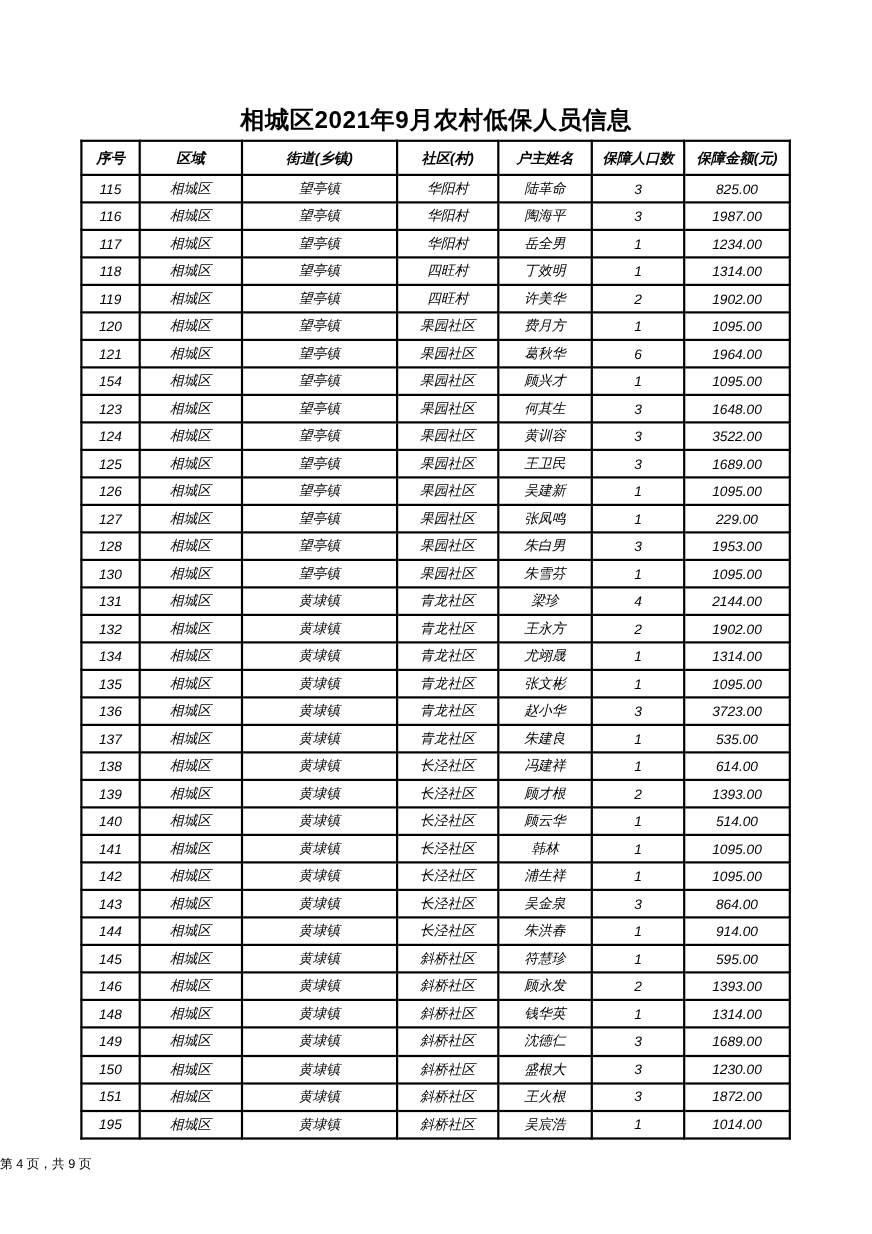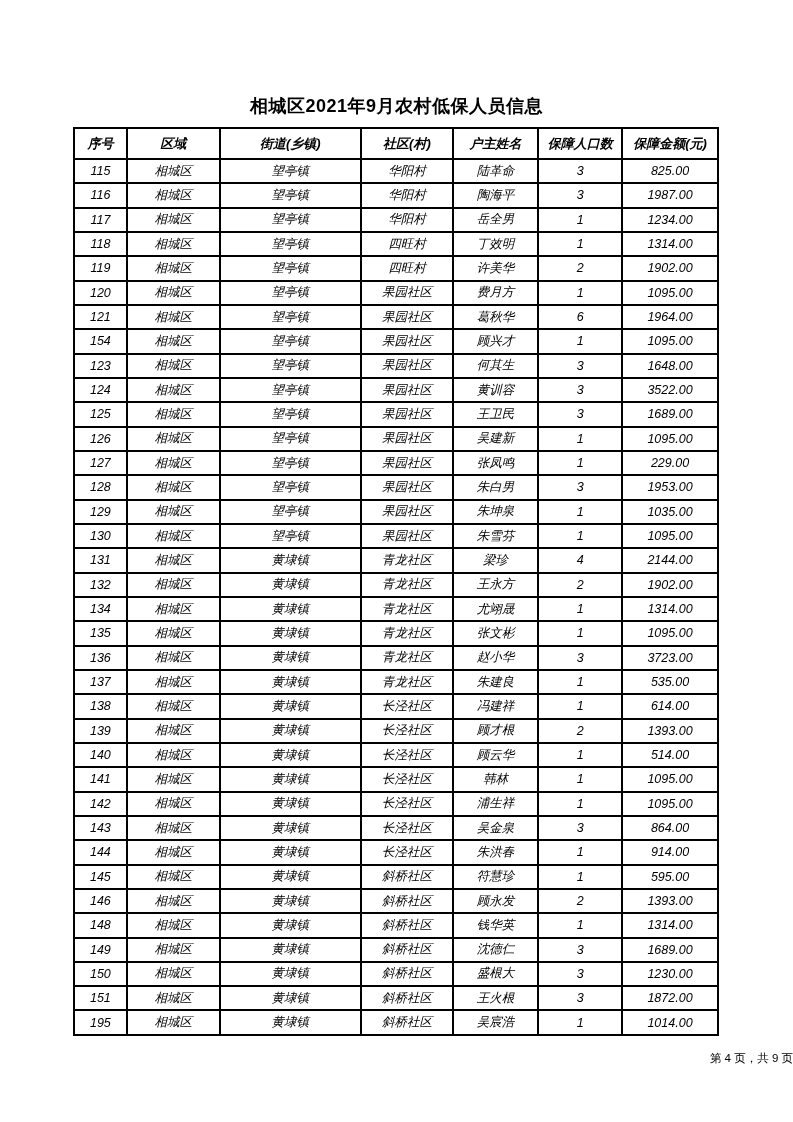--- a/index.html
+++ b/index.html
@@ -11,21 +11,21 @@
     font-family: "Liberation Sans", "DejaVu Sans", sans-serif;
     color: #000000;
     overflow: hidden;
   }
   .title {
     position: absolute;
     top: 94px;
     left: 0;
     width: 100%;
     text-align: center;
-    font-size: 18px;
+    font-size: 22px;
     font-weight: bold;
     margin: 0;
     letter-spacing: 0.5px;
   }
   .tbl {
     position: absolute;
     top: 127px;
     left: 73px;
     width: 646px;
     height: 909px;
@@ -42,21 +42,21 @@
     white-space: nowrap;
   }
   .tbl thead tr { height: 31px; }
   .tbl th { font-size: 13px; font-weight: bold; }
   .tbl td { font-size: 12.5px; font-weight: normal; }
   .footer {
     position: absolute;
     top: 1051px;
     left: 0;
     width: 100%;
-    text-align: right;
+    text-align: left;
     font-size: 11.5px;
   }
 </style>
 </head>
 <body>
 
 <div class="page">
 
   <h1 class="title">相城区2021年9月农村低保人员信息</h1>
 
@@ -202,29 +202,20 @@
         <tr>
           <td>128</td>
           <td>相城区</td>
           <td>望亭镇</td>
           <td>果园社区</td>
           <td>朱白男</td>
           <td>3</td>
           <td>1953.00</td>
         </tr>
         <tr>
-          <td>129</td>
-          <td>相城区</td>
-          <td>望亭镇</td>
-          <td>果园社区</td>
-          <td>朱坤泉</td>
-          <td>1</td>
-          <td>1035.00</td>
-        </tr>
-        <tr>
           <td>130</td>
           <td>相城区</td>
           <td>望亭镇</td>
           <td>果园社区</td>
           <td>朱雪芬</td>
           <td>1</td>
           <td>1095.00</td>
         </tr>
         <tr>
           <td>131</td>

